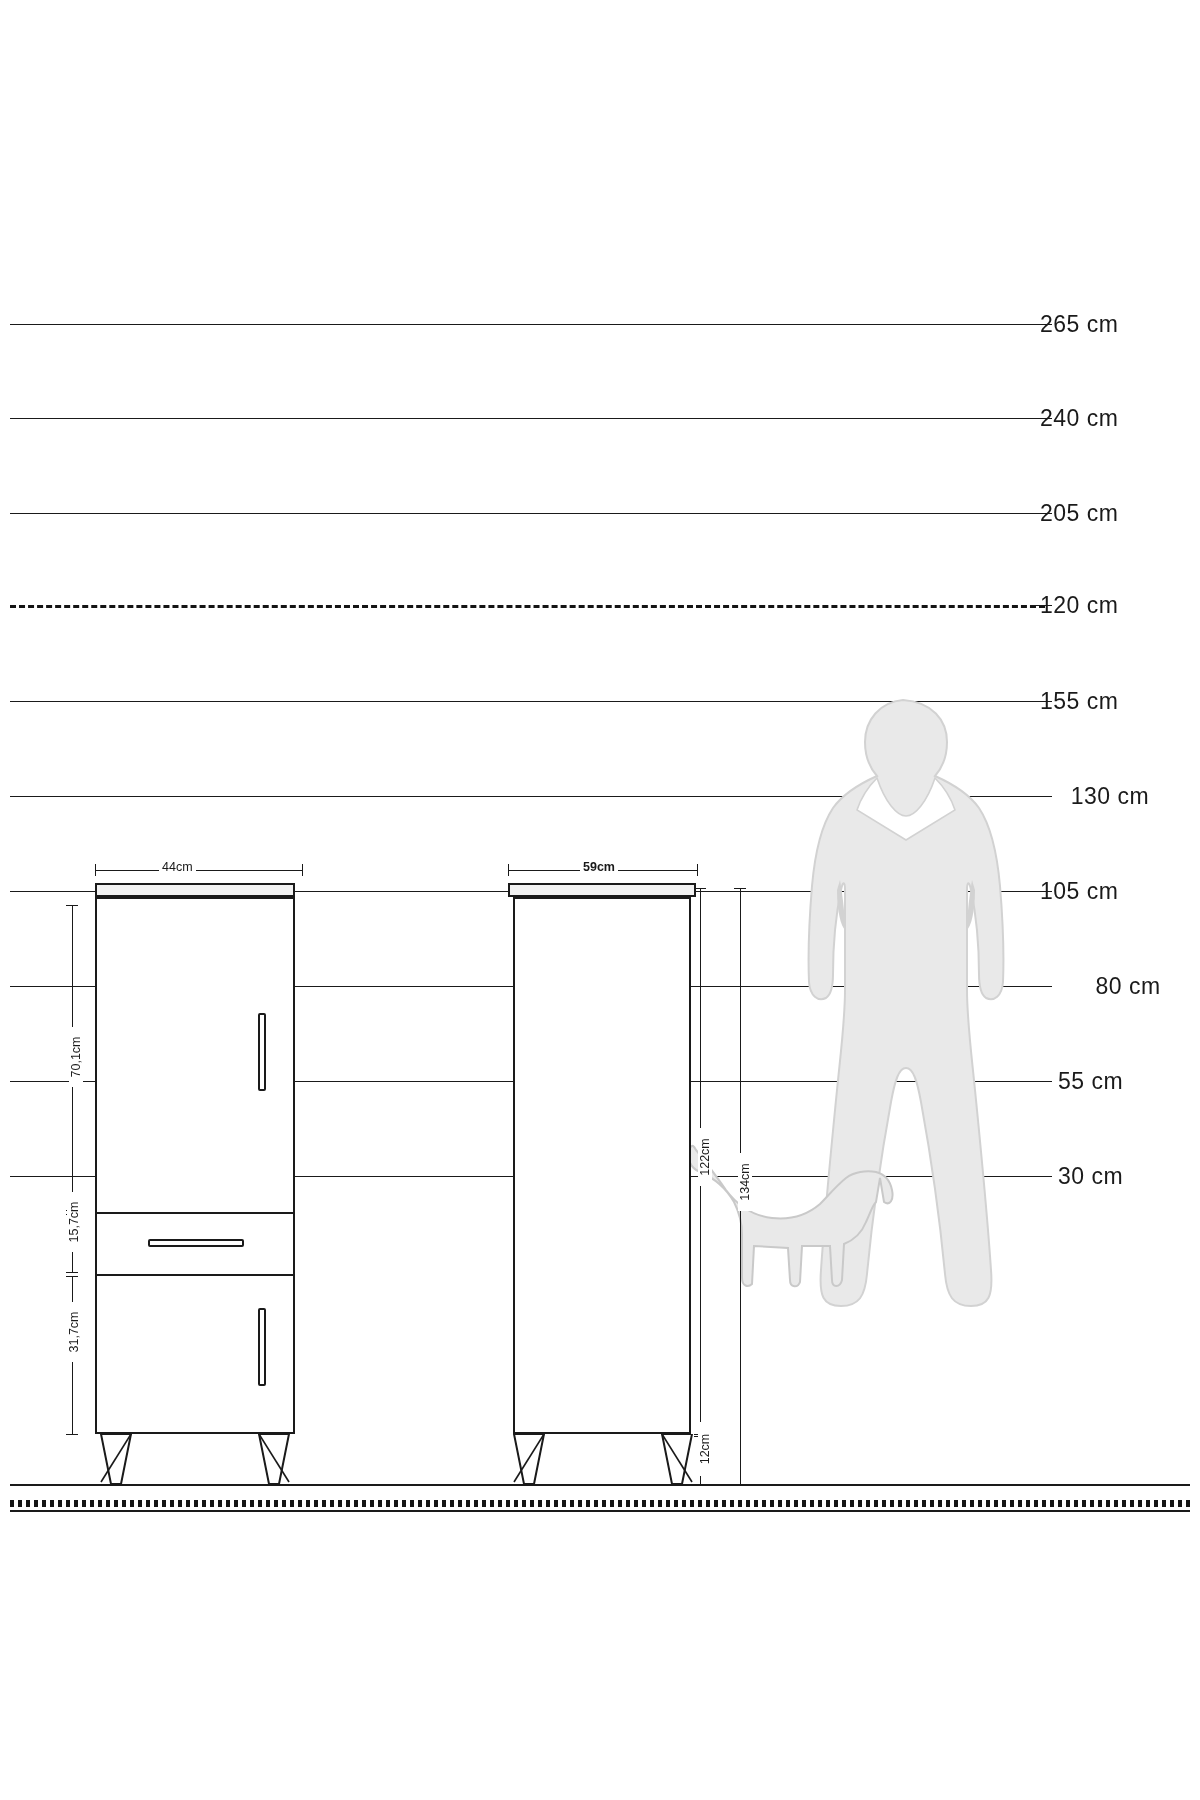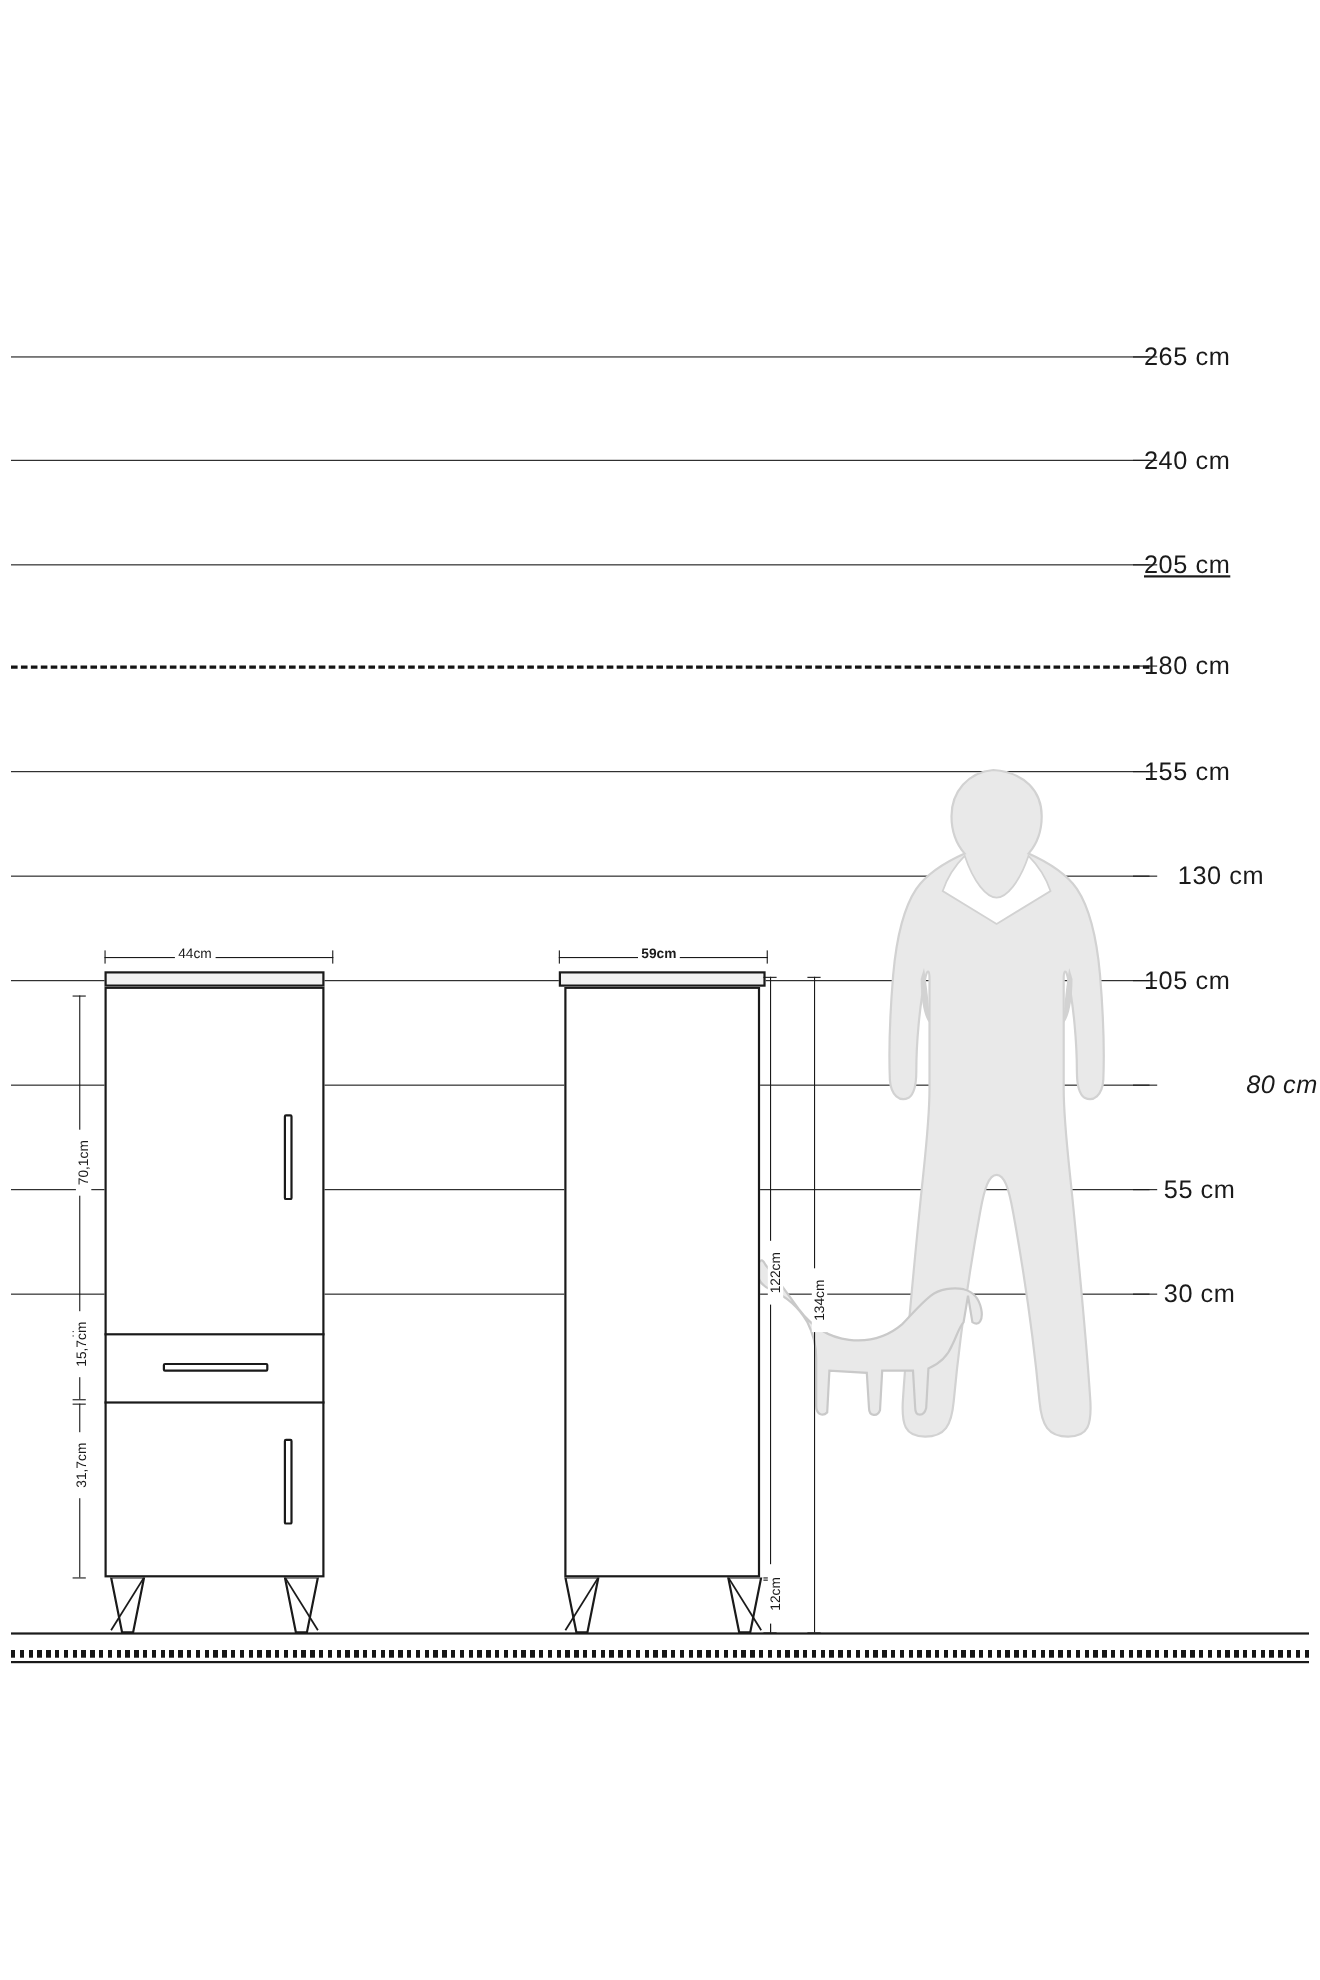--- a/index.html
+++ b/index.html
@@ -177,26 +177,26 @@
   <div class="tickmark" style="top:605px; left:1030px;"></div>
   <div class="tickmark" style="top:701px; left:1030px;"></div>
   <div class="tickmark" style="top:796px; left:1030px;"></div>
   <div class="tickmark" style="top:891px; left:1030px;"></div>
   <div class="tickmark" style="top:986px; left:1030px;"></div>
   <div class="tickmark" style="top:1081px; left:1030px;"></div>
   <div class="tickmark" style="top:1176px; left:1030px;"></div>
 
   <div class="scale-label" style="top:311px; left:1040px; width:140px; text-align:left;">265 cm</div>
   <div class="scale-label" style="top:405px; left:1040px; width:140px; text-align:left;">240 cm</div>
-  <div class="scale-label" style="top:500px; left:1040px; width:140px; text-align:left;text-decoration:underline;">205 cm</div>
-  <div class="scale-label" style="top:592px; left:1040px; width:140px; text-align:left;">180 cm</div>
+  <div class="scale-label" style="top:500px; left:1040px; width:140px; text-align:left;">205 cm</div>
+  <div class="scale-label" style="top:592px; left:1040px; width:140px; text-align:left;">120 cm</div>
   <div class="scale-label" style="top:688px; left:1040px; width:140px; text-align:left;">155 cm</div>
   <div class="scale-label" style="top:783px; left:1040px; width:140px; text-align:center;">130 cm</div>
   <div class="scale-label" style="top:878px; left:1040px; width:140px; text-align:left;">105 cm</div>
-  <div class="scale-label" style="top:973px; left:1058px; width:140px; text-align:right;font-style:italic;">80 cm</div>
+  <div class="scale-label" style="top:973px; left:1058px; width:140px; text-align:center;">80 cm</div>
   <div class="scale-label" style="top:1068px; left:1058px; width:140px; text-align:left;">55 cm</div>
   <div class="scale-label" style="top:1163px; left:1058px; width:140px; text-align:left;">30 cm</div>
 
   <svg class="silhouette" style="left:785px; top:690px;" width="250" height="630" viewBox="0 0 250 630">
     <path d="M118 10
              C 95 12, 80 30, 80 52
              C 80 66, 85 78, 92 86
              C 74 94, 58 104, 48 118
              C 36 136, 30 162, 27 196
              C 24 232, 23 268, 24 292

